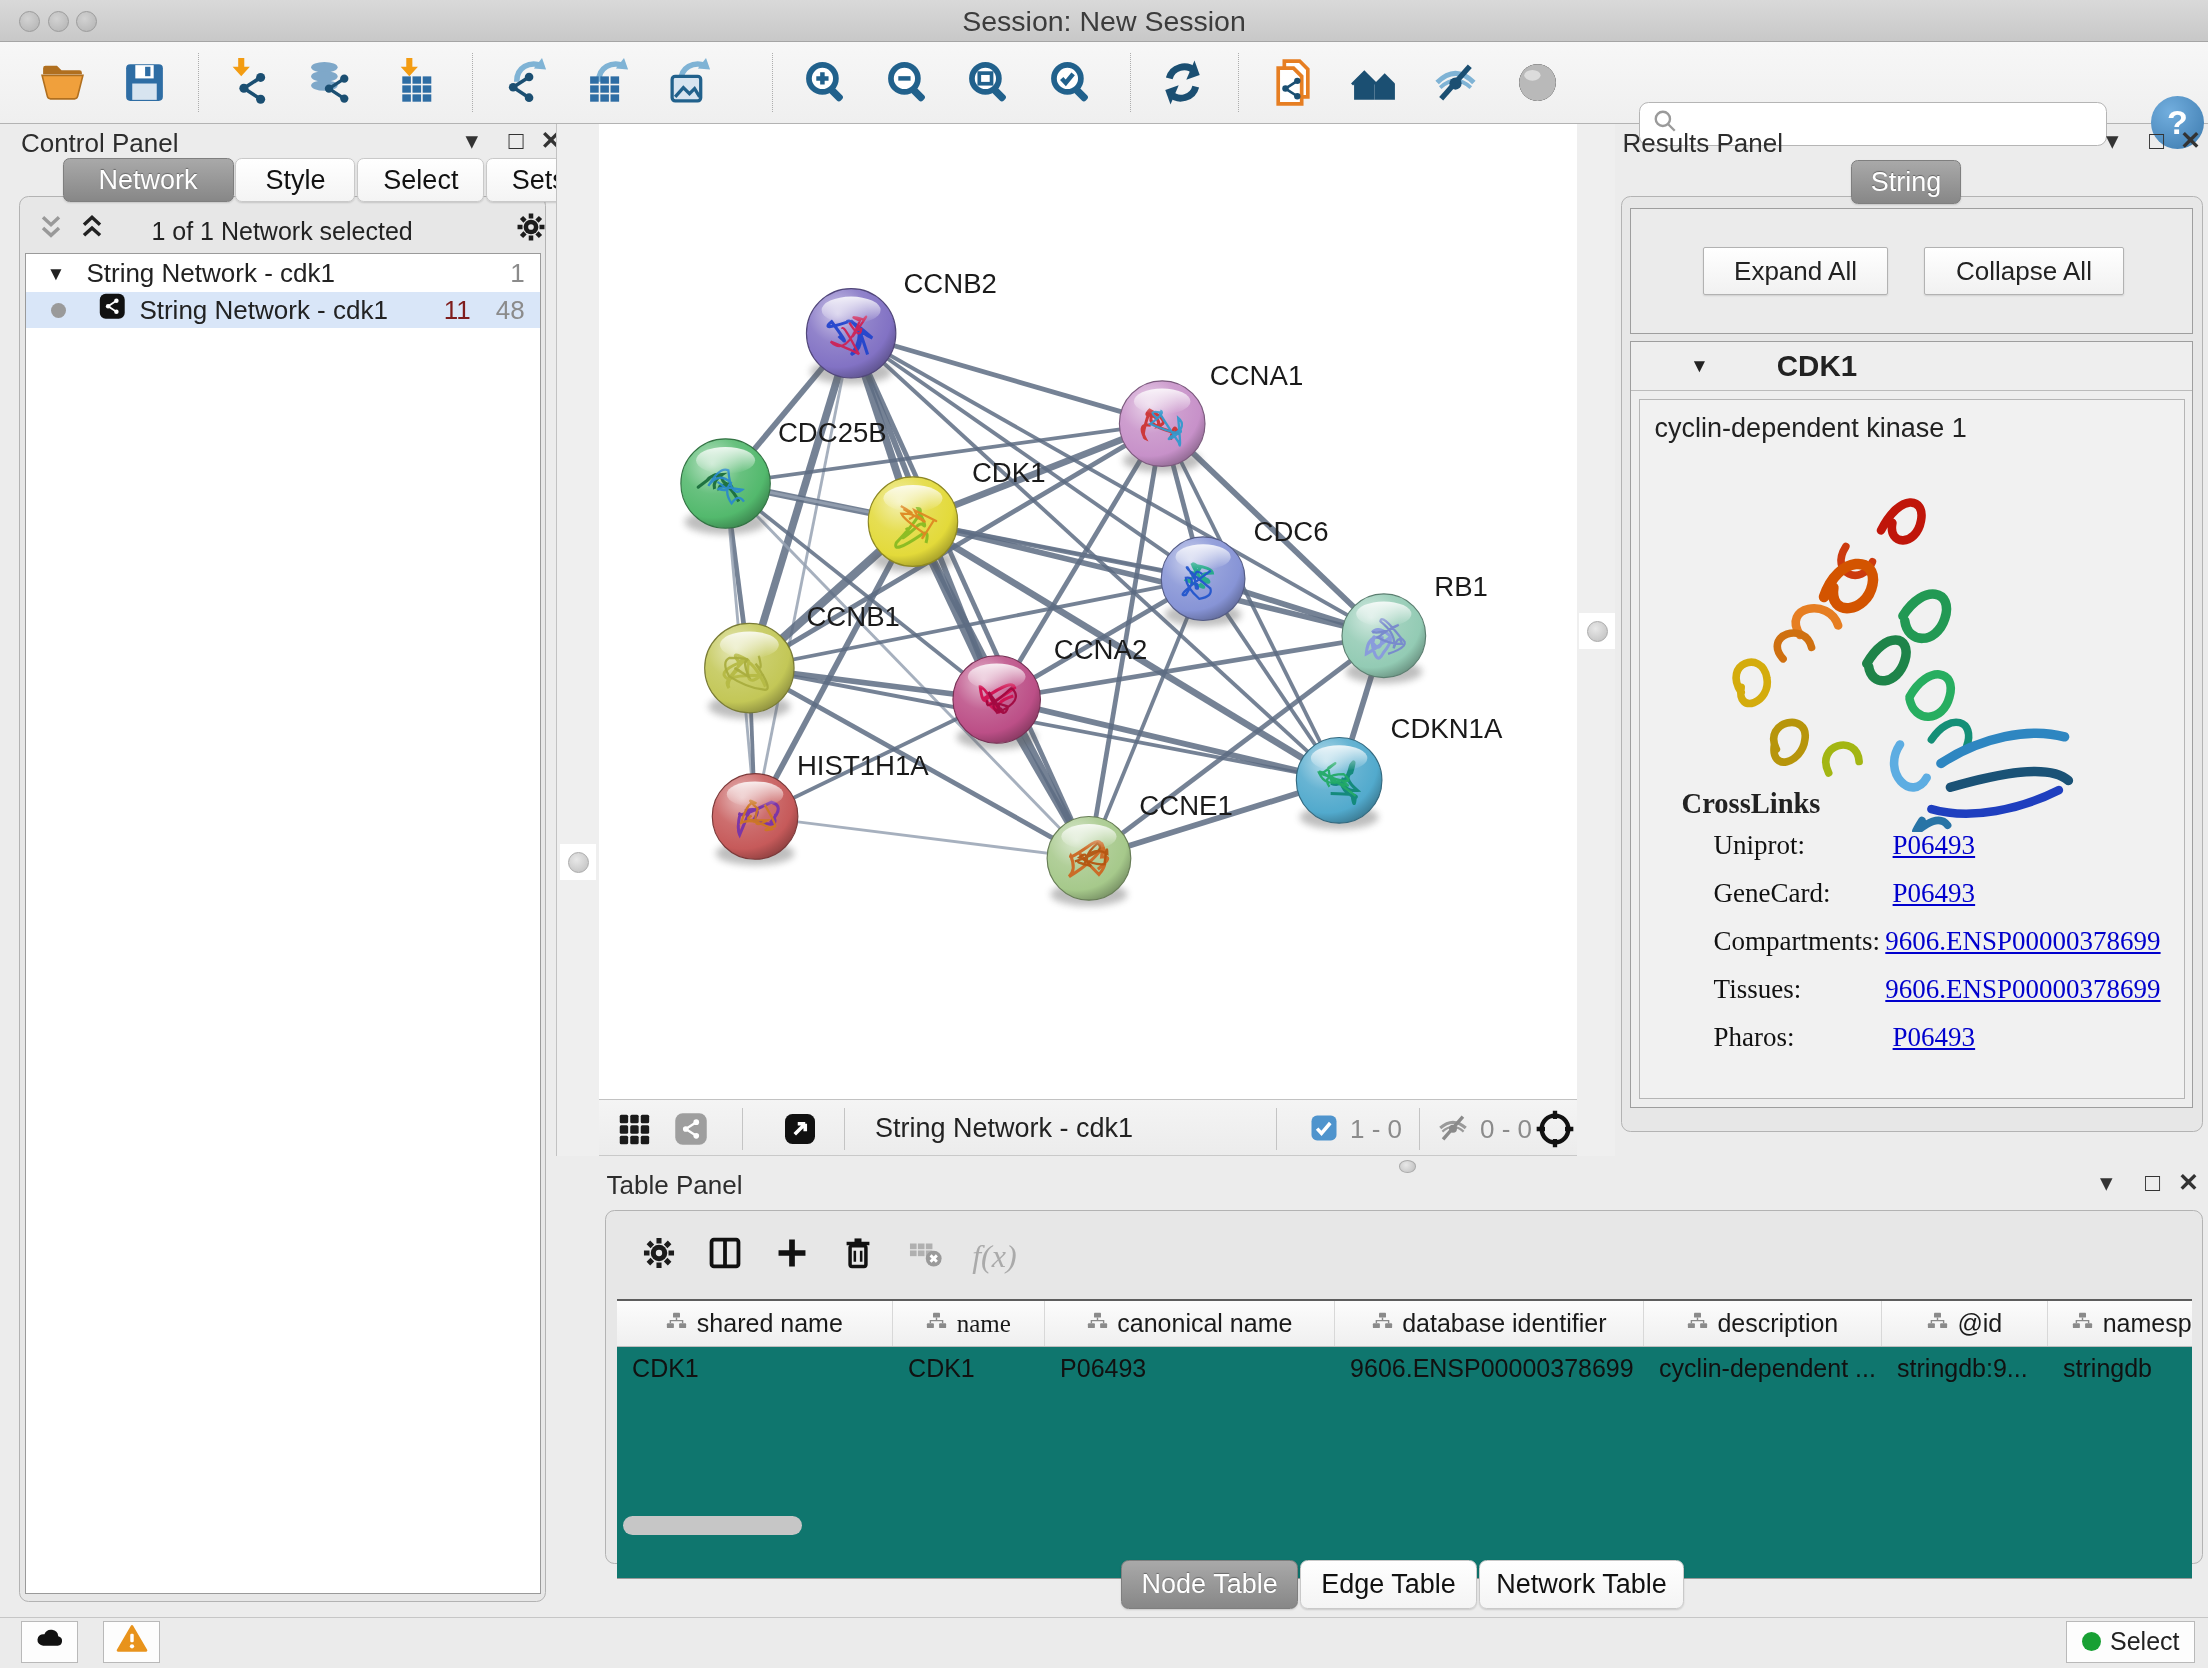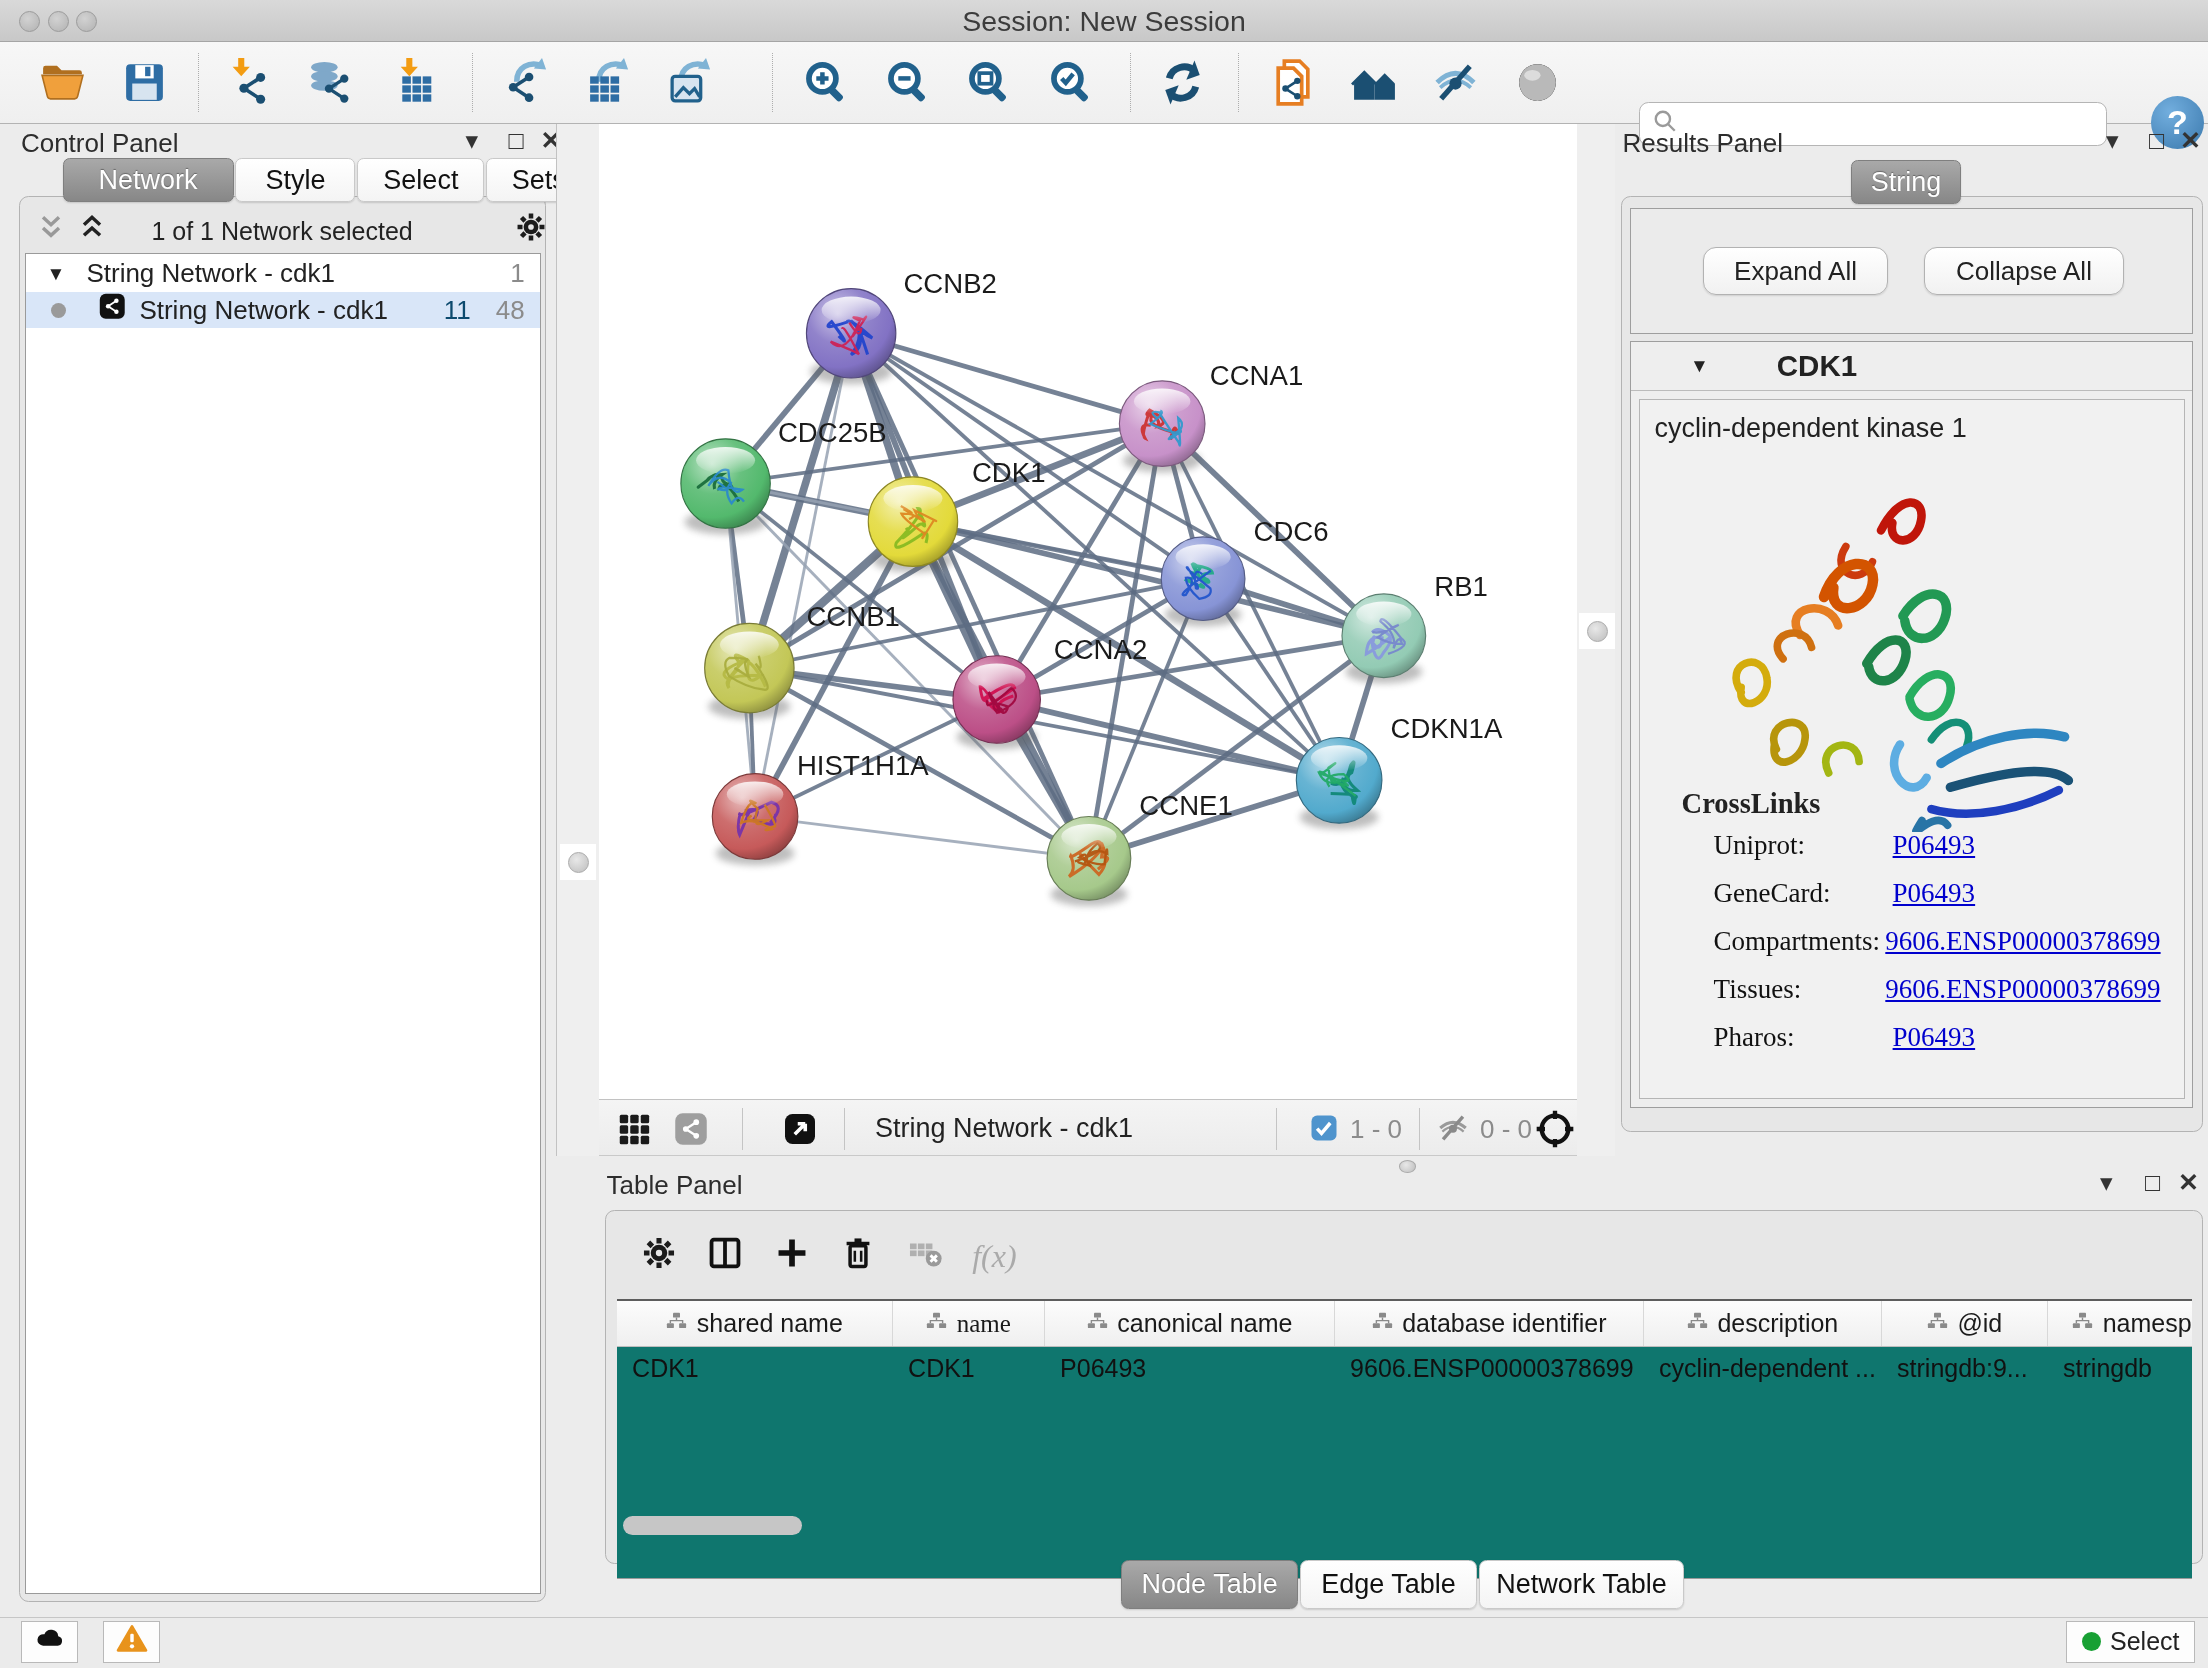--- a/index.html
+++ b/index.html
@@ -15,21 +15,21 @@
 .vsep{position:absolute;top:11.4px;width:0;height:59px;border-left:1.9px dotted #adadad}
 .search{position:absolute;left:1639px;top:60px;width:468px;height:44px;background:#fff;border:1px solid #b5b5b5;border-radius:9.5px;display:flex;align-items:center;padding:0 11.4px}
 .search input{border:none;outline:none;font-size:25px;flex:1;background:transparent;font-family:"Liberation Sans",sans-serif}
 .help{position:absolute;left:2151px;top:54px;width:53px;height:53px;border-radius:50%;background:radial-gradient(circle at 35% 30%,#72aede,#3b79ad);color:#fff;font-weight:bold;font-size:34px;text-align:center;line-height:53px;cursor:pointer}
 
 .phead{font-size:26px;color:#2d2d2d}
 .wctl{font-size:25px;color:#333;cursor:pointer}
 .tab{height:44px;border:1px solid #c9c9c9;background:linear-gradient(#fff,#f4f4f4);border-radius:6.7px;font-size:27px;display:inline-flex;align-items:center;justify-content:center;color:#111;cursor:pointer;box-shadow:0 1px 1.9px rgba(0,0,0,.15)}
 .tab.sel{background:linear-gradient(#a9a9a9,#878787);color:#fff;border-color:#7f7f7f;text-shadow:0 -1px 1px rgba(0,0,0,.35)}
 .gbox{background:#e7e7e7;border:1px solid #b3b3b3;border-radius:9.5px}
-.btn{background:linear-gradient(#ffffff,#f1f1f1);border:1px solid #b2b2b2;border-radius:13px;font-size:26px;display:flex;align-items:center;justify-content:center;cursor:pointer;box-shadow:0 1px 1.9px rgba(0,0,0,.12)}
+.btn{background:linear-gradient(#ffffff,#f1f1f1);border:1px solid #b2b2b2;border-radius:2px;font-size:26px;display:flex;align-items:center;justify-content:center;cursor:pointer;box-shadow:0 1px 1.9px rgba(0,0,0,.12)}
 .ser{font-family:"Liberation Serif",serif}
 .lk{color:#0000cd;text-decoration:underline;font-family:"Liberation Serif",serif;font-size:27px;cursor:pointer}
 
 .trow{position:absolute;left:0;width:100%;height:36px;display:flex;align-items:center;font-size:26px;cursor:pointer}
 .trow.sel{background:#d9e6f8}
 
 .navbar{left:599px;top:1099px;width:978px;height:57px;background:linear-gradient(#f4f4f4,#ececec);border-top:1px solid #c2c2c2;border-bottom:1px solid #c9c9c9}
 .nsep{position:absolute;top:7.6px;height:42px;border-left:1px solid #c4c4c4}
 .graytxt{color:#8b8b8b;font-size:26px}
 
@@ -258,21 +258,21 @@
       <span style="margin-left:32px"><svg viewBox="0 0 24 24" width="28.5" height="28.5">
             <rect x="1.5" y="1.5" width="21" height="21" rx="5" fill="#111"></rect>
             <g transform="translate(12,12) scale(0.7) translate(-12,-12)">
               <circle cx="7" cy="12" r="2.7" fill="#fff"></circle>
               <circle cx="17" cy="5.5" r="2.7" fill="#fff"></circle>
               <circle cx="17" cy="18.5" r="2.7" fill="#fff"></circle>
               <path d="M7 12 L17 5.5 M7 12 L17 18.5" stroke="#fff" stroke-width="2.2"></path>
             </g>
           </svg></span>
       <span style="margin-left:13.3px">String Network - cdk1</span>
-      <span style="margin-left:auto;color:#0c4a6e">11</span>
+      <span style="margin-left:auto;color:#7f1d1d">11</span>
       <span style="margin-left:25px;margin-right:15px;color:#8b8b8b">48</span>
     </div>
   </div>
 </div>
 
 <div class="abs" style="left:556px;top:124px;width:43px;height:1032px;background:#efefef;border-left:1px solid #c2c2c2"></div>
 <div class="handle" style="left:560px;top:844px;width:36px;height:36px">
     <i></i>
   </div>
 

